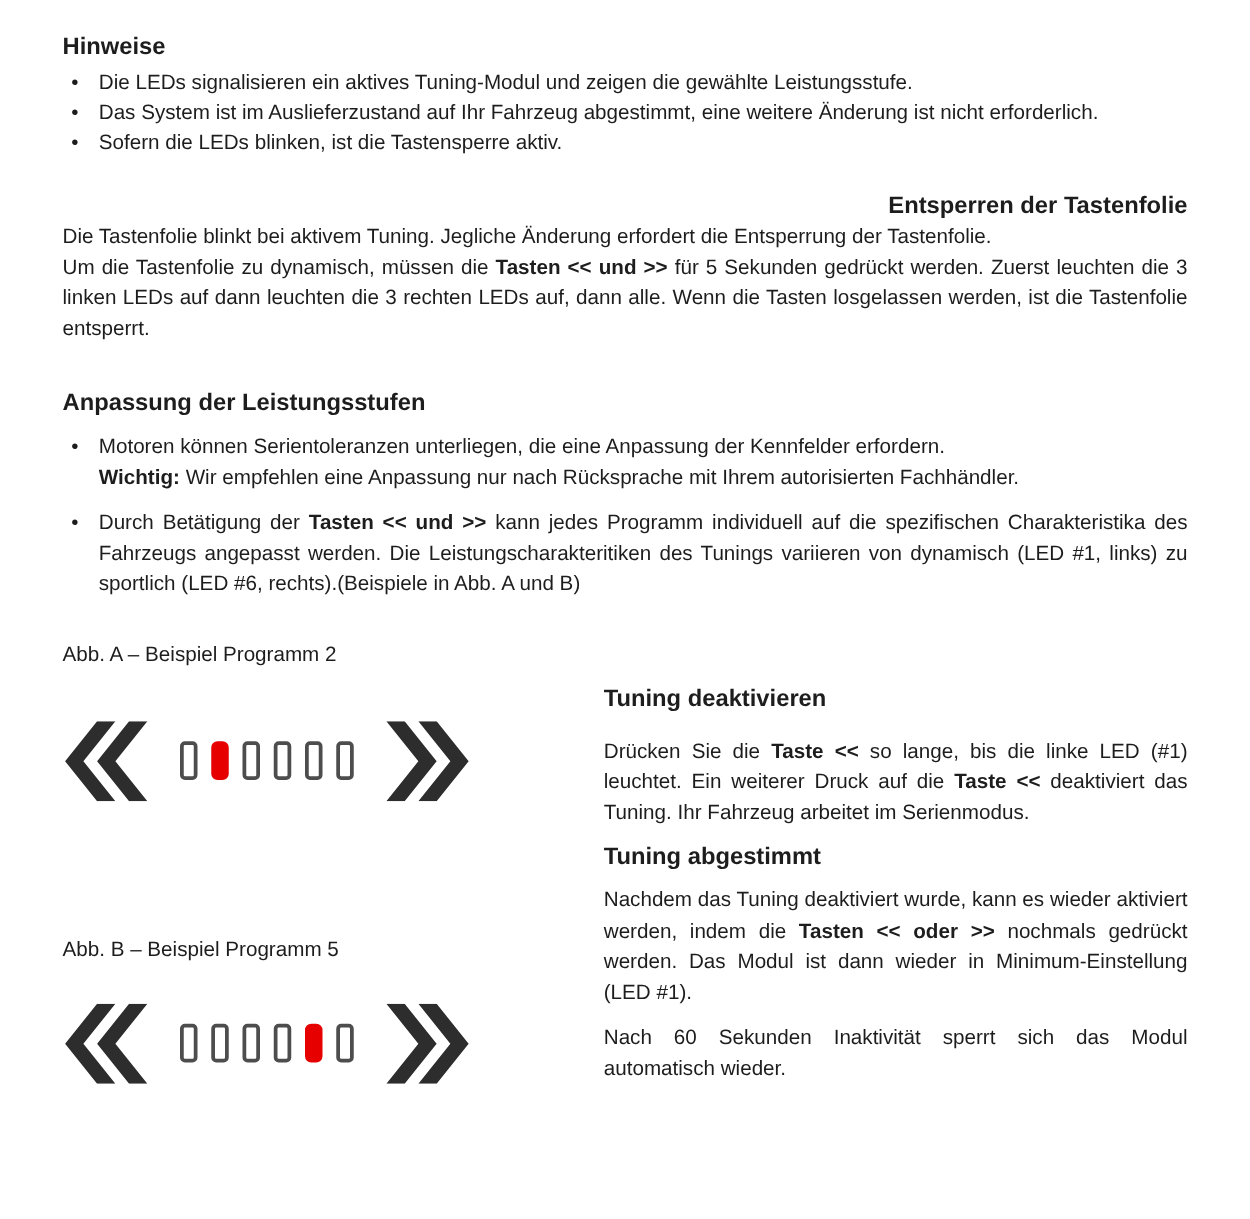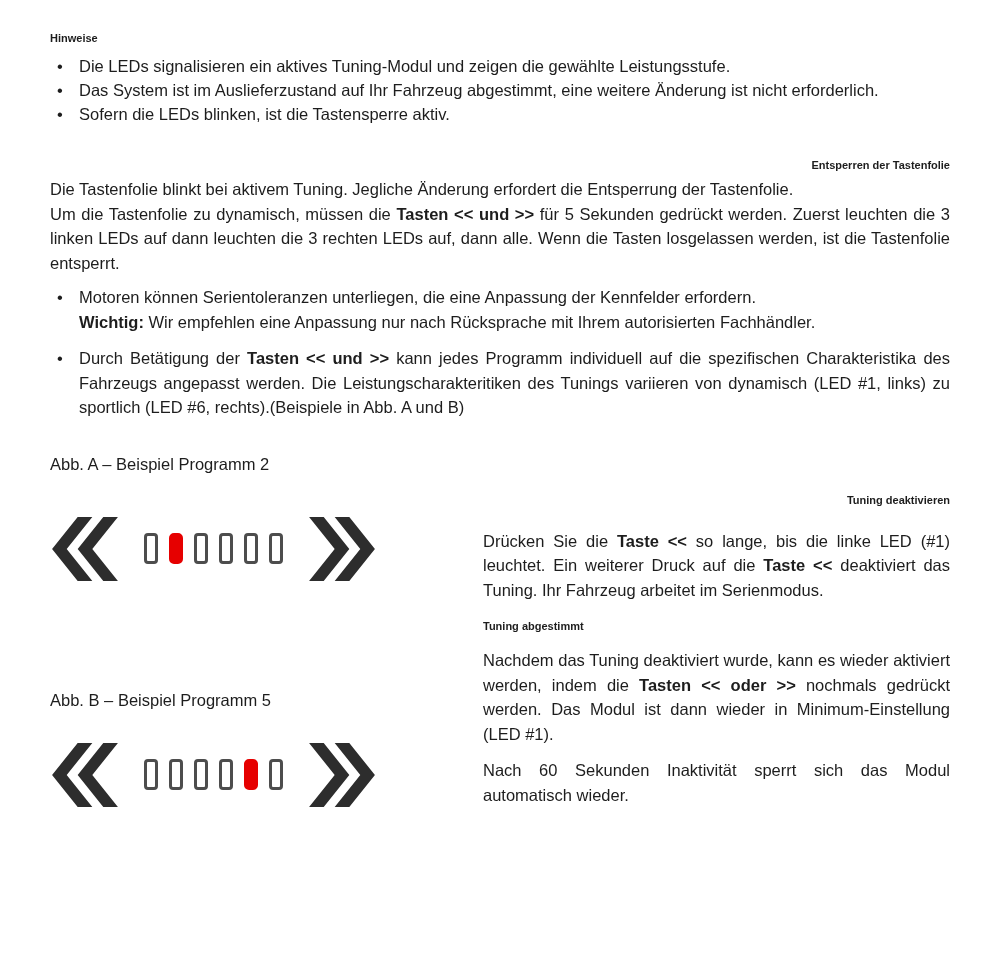--- a/index.html
+++ b/index.html
@@ -8,21 +8,21 @@
     --led-border:#4d4d4d;
     --led-on:#e60000;
   }
   html,body{margin:0;padding:0;}
   body{
     width:1000px;height:975px;background:#ffffff;overflow:hidden;
     font-family:"Liberation Sans",sans-serif;
     font-size:16.5px;line-height:24px;color:var(--text);
   }
   .page{padding:26px 50px 0 50px;box-sizing:border-box;width:1000px;}
-  h3{font-size:11px;line-height:24px;font-weight:700;margin:0;}
+  h3{font-size:19px;line-height:24px;font-weight:700;margin:0;}
   .b{font-weight:700;}
   p.para{margin:0;text-align:justify;line-height:24.5px;}
   ul.bullets{list-style:none;margin:4px 0 0 0;padding:0;}
   ul.bullets li{position:relative;padding-left:29px;text-align:justify;line-height:24px;}
   ul.bullets li::before{content:"\2022";position:absolute;left:7px;top:0;}
   .h-entsperren{margin-top:27px;text-align:right;}
   .p-entsperren1{margin-top:24px;}
   .h-anpassung{margin-top:36px;}
   ul.bullets.spaced{margin-top:10px;}
   ul.bullets.spaced li{line-height:24.5px;}
@@ -36,21 +36,21 @@
   .caption.capB{margin-top:106px;}
   .figure{display:flex;align-items:center;margin-top:40px;height:66px;}
   .figure.figB{margin-top:30px;}
   .chev{width:70px;height:64px;flex:none;}
   .chev polygon{fill:var(--chevron);}
   .ledstrip{display:flex;align-items:center;gap:11px;margin:0 24px;}
   .led{width:14px;height:31px;box-sizing:border-box;border:3px solid var(--led-border);
        border-radius:4px;background:#ffffff;}
   .led.on{border-color:var(--led-on);background:var(--led-on);border-radius:5px;}
 
-  .textcol h3.h-deact{margin-top:52px;text-align:right;}
+  .textcol h3.h-deact{margin-top:52px;}
   .textcol .p1{margin-top:17px;}
   .textcol .p2{margin-top:12px;}
   .textcol h3.h-act{margin-top:12px;}
   .textcol .p3{margin-top:10px;}
   .textcol .p4{margin-top:12px;}
 </style>
 </head>
 <body>
 
 <div class="page">
@@ -59,20 +59,21 @@
   <ul class="bullets">
     <li><span>Die LEDs signalisieren ein aktives Tuning-Modul und zeigen die gewählte Leistungsstufe.</span></li>
     <li><span>Das System ist im Auslieferzustand auf Ihr Fahrzeug abgestimmt, eine weitere Änderung ist nicht erforderlich.</span></li>
     <li><span>Sofern die LEDs blinken, ist die Tastensperre aktiv.</span></li>
   </ul>
 
   <h3 class="h-entsperren">Entsperren der Tastenfolie</h3>
   <p class="para p-entsperren1"><span>Die Tastenfolie blinkt bei aktivem Tuning. Jegliche Änderung erfordert die Entsperrung der Tastenfolie.</span></p>
   <p class="para"><span>Um die Tastenfolie zu dynamisch, müssen die </span><span class="b">Tasten &lt;&lt; und &gt;&gt;</span><span> für 5 Sekunden gedrückt werden. Zuerst leuchten die 3 linken LEDs auf dann leuchten die 3 rechten LEDs auf, dann alle. Wenn die Tasten losgelassen werden, ist die Tastenfolie entsperrt.</span></p>
 
+  <h3 class="h-anpassung">Anpassung der Leistungsstufen</h3>
   <ul class="bullets spaced">
     <li><span>Motoren können Serientoleranzen unterliegen, die eine Anpassung der Kennfelder erfordern.</span><br><span class="b">Wichtig:</span><span> Wir empfehlen eine Anpassung nur nach Rücksprache mit Ihrem autorisierten Fachhändler.</span></li>
     <li><span>Durch Betätigung der </span><span class="b">Tasten &lt;&lt; und &gt;&gt;</span><span> kann jedes Programm individuell auf die spezifischen Charakteristika des Fahrzeugs angepasst werden. Die Leistungscharakteritiken des Tunings variieren von dynamisch (LED #1, links) zu sportlich (LED #6, rechts).(Beispiele in Abb. A und B)</span></li>
   </ul>
 
   <div class="bottom">
 
     <div class="figcol">
       <div class="caption">Abb. A – Beispiel Programm 2</div>
       <div class="figure">

